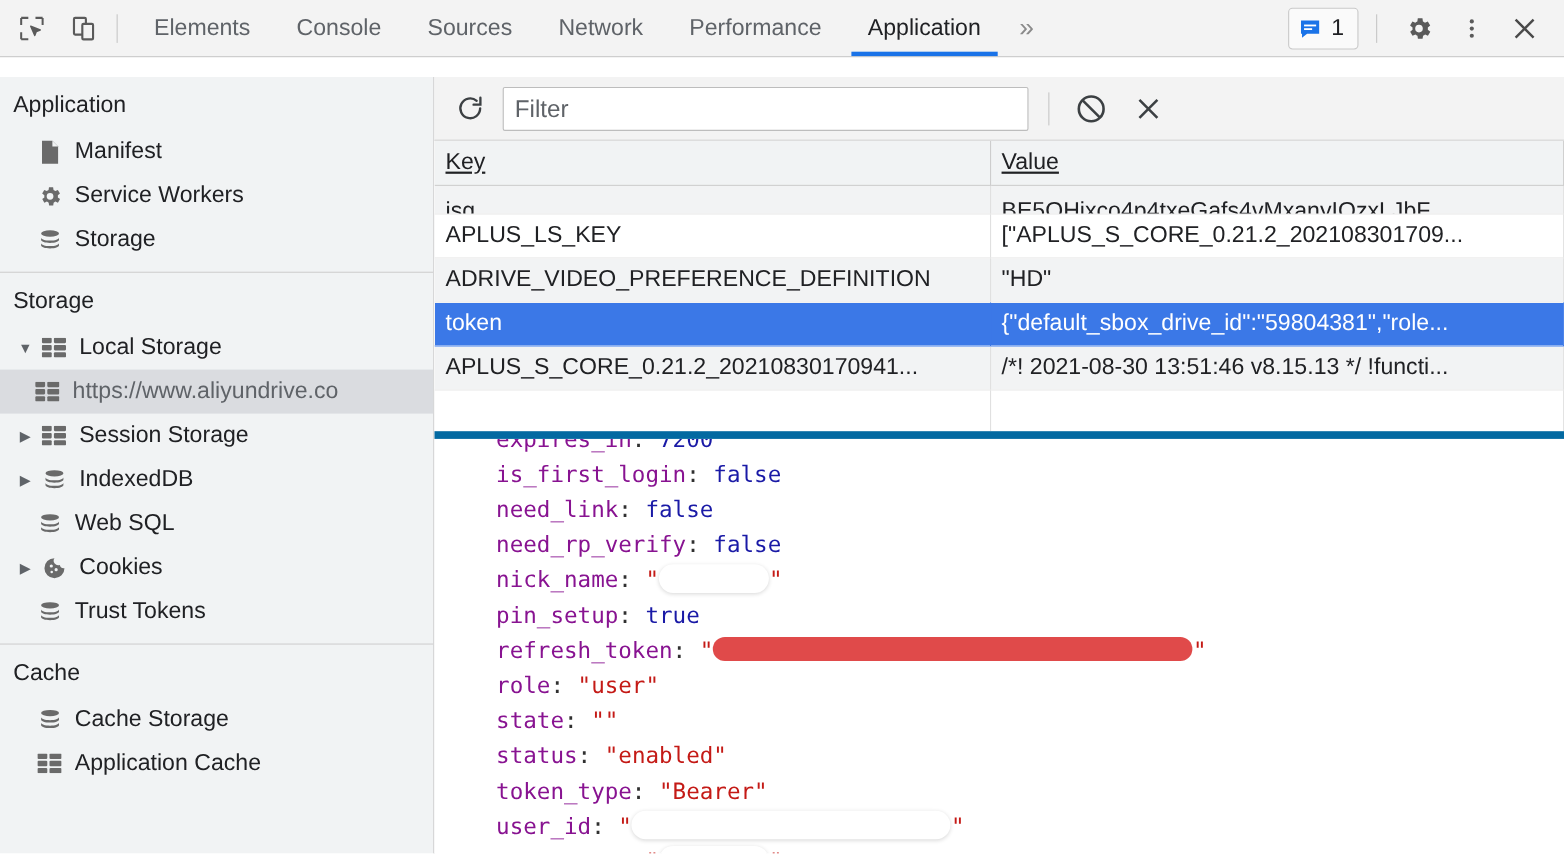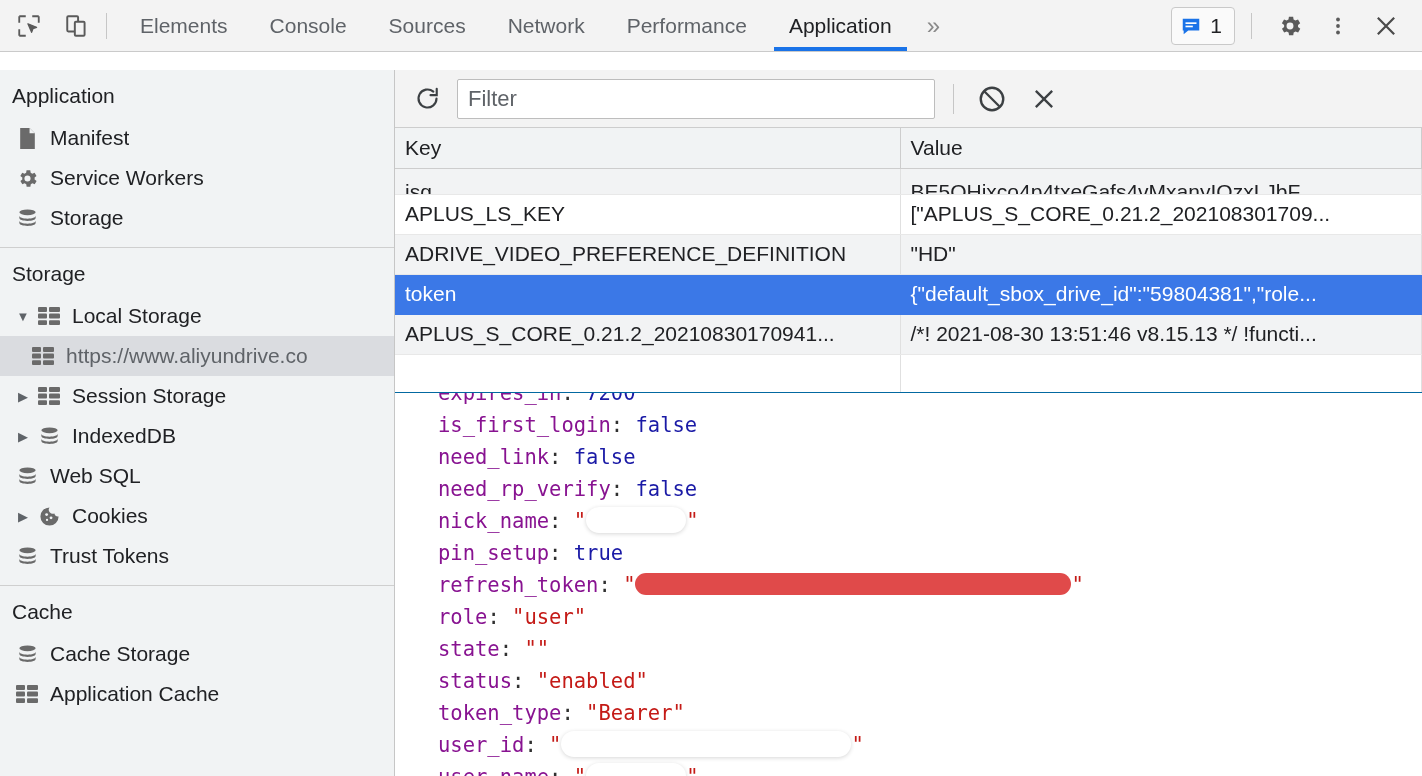--- a/index.html
+++ b/index.html
@@ -79,21 +79,21 @@
     white-space: nowrap;
   }
   .side-item.selected { background: #dadce0; color: #5f6368; }
   .side-item .twisty {
     width: 22px; min-width: 22px; display: flex; align-items: center; justify-content: center;
     color: #5f6368; font-size: 13px;
   }
   .side-item .twisty.open { color: #5f6368; }
   .side-item .sico { width: 30px; min-width: 30px; display: flex; align-items: center; justify-content: center; color: #6a6a6a; }
   .side-item .slabel { margin-left: 8px; overflow: hidden; }
-  .indent-1 { padding-left: 12px; }
+  .indent-1 { padding-left: 30px; }
   .indent-2 { padding-left: 28px; }
 
   
   .main { flex: 1; min-width: 0; display: flex; flex-direction: column; background: #fff; }
 
   .storage-toolbar {
     height: 58px; min-height: 58px;
     background: #f3f3f3;
     border-bottom: 1px solid #cdcdcd;
     display: flex; align-items: center;
@@ -118,46 +118,47 @@
   .table-wrap { height: 264px; min-height: 264px; overflow: hidden; position: relative; background:#fff; }
   .dt { width: 100%; border-collapse: collapse; table-layout: fixed; }
   .dt th {
     text-align: left; font-weight: normal;
     font-size: 21px; color: #202124;
     background: #f1f3f4;
     height: 40px;
     padding: 0 0 0 10px;
     border-bottom: 1px solid #cdcdcd;
     border-right: 1px solid #cdcdcd;
+    text-decoration: underline;
   }
   .dt td {
     font-size: 21px; color: #202124;
     height: 40px;
     padding: 0 0 0 10px;
     border-bottom: 1px solid #e8e8e8;
     border-right: 1px solid #e0e0e0;
     white-space: nowrap; overflow: hidden; text-overflow: ellipsis;
   }
   .dt tr.odd td { background: #f2f3f4; }
   .dt tr.even td { background: #ffffff; }
   .dt tr.selected td { background: #3b78e7; color: #ffffff; border-right-color:#3b78e7; border-bottom-color:#3b78e7; }
   .col-key { width: 505px; }
   .clip-row td { height: 26px; line-height: 0px; vertical-align: bottom; padding-bottom: 2px; }
   .table-filler { border-right: 1px solid #e0e0e0; }
 
   
   .preview {
     flex: 1; min-height: 0;
-    border-top: 1px solid #0369a1;
+    border-top: 7px solid #0369a1;
     background: #ffffff;
     overflow: hidden;
     font-family: "DejaVu Sans Mono", "Liberation Mono", monospace;
     font-size: 20.5px;
     line-height: 32px;
-    padding-left: 43px;
+    padding-left: 56px;
     position: relative;
   }
   .pv-line { white-space: nowrap; }
   .pv-clip { margin-top: -16px; }
   .pv-key { color: #881391; }
   .pv-colon { color: #303030; }
   .pv-bool { color: #1a1aa6; }
   .pv-num { color: #1a1aa6; }
   .pv-str { color: #c41a16; }
   .redact-white {

